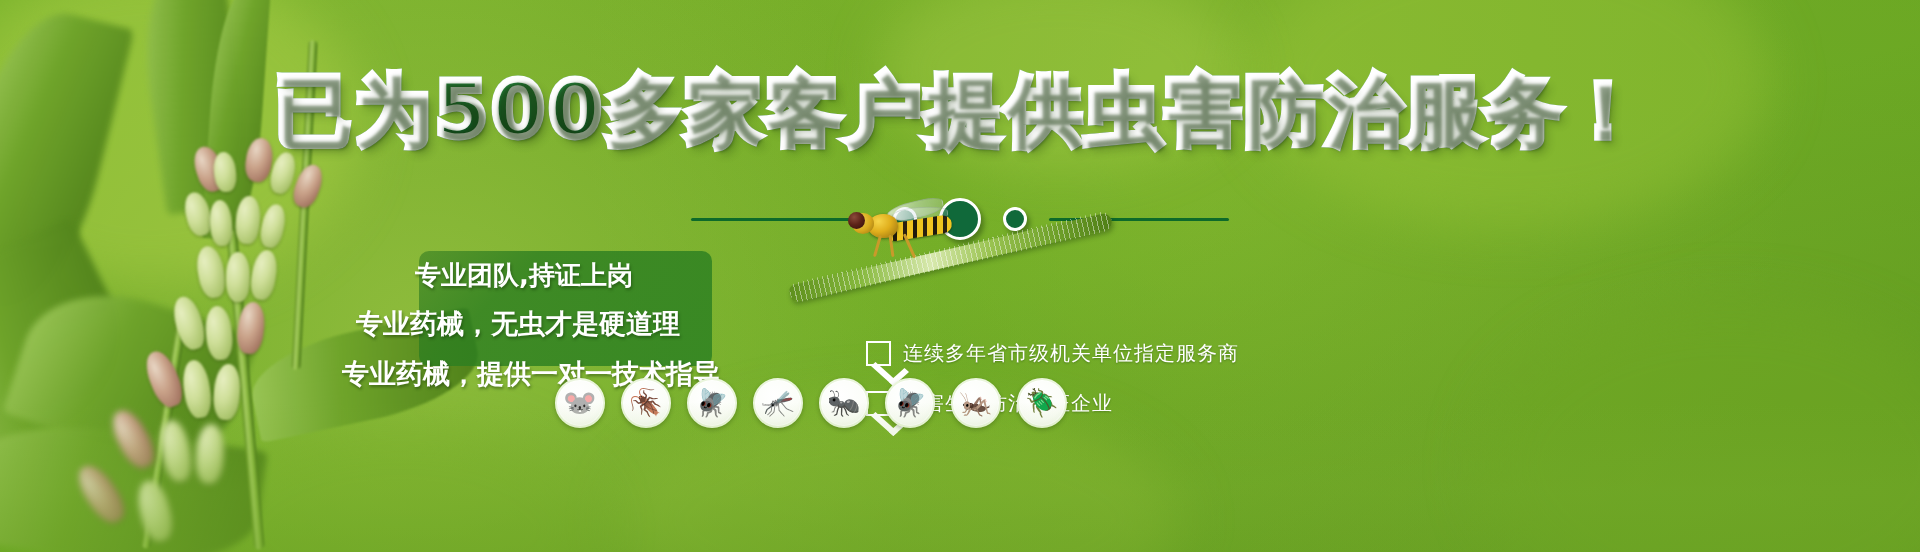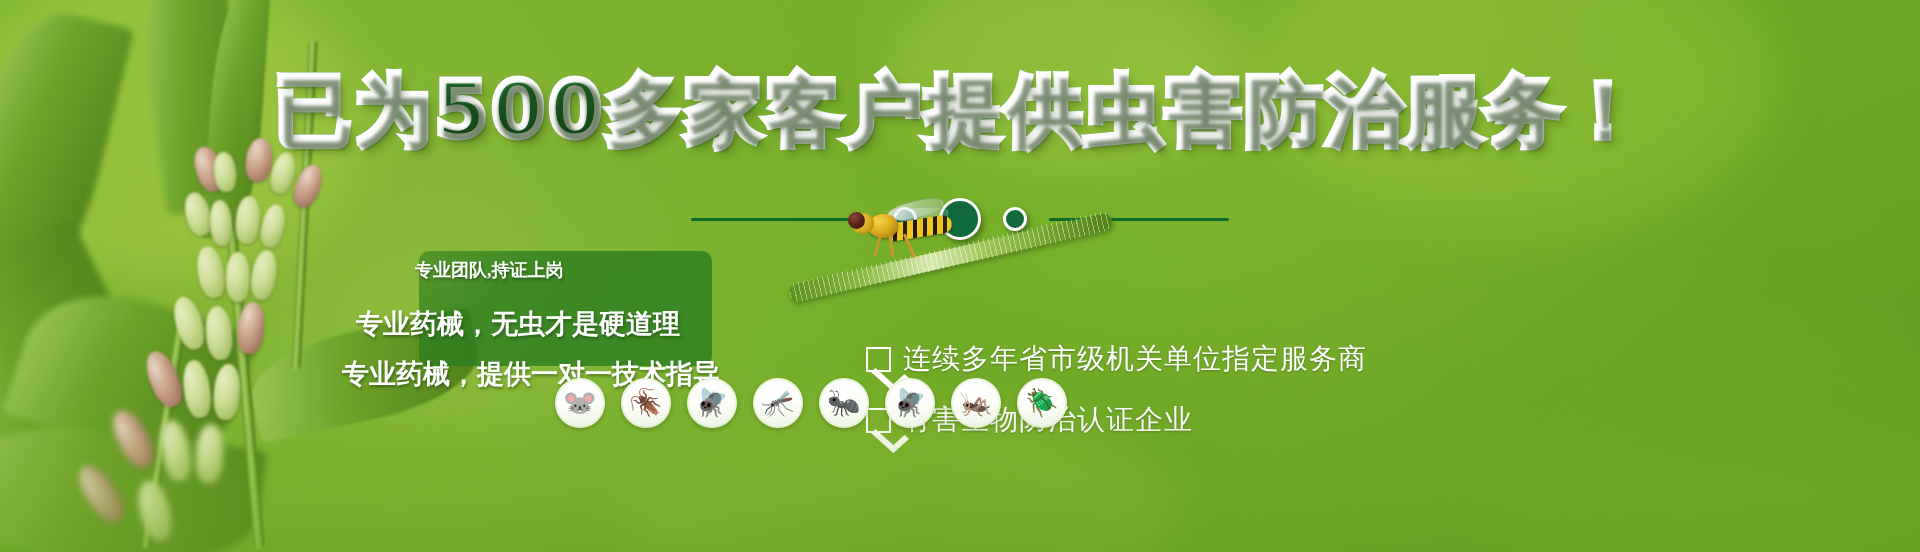--- a/index.html
+++ b/index.html
@@ -109,21 +109,21 @@
   .slogan-text {
     position:absolute;
     left:340px; top:258px;
     width:420px;
     color:#ffffff;
     font-weight:700;
     font-family:"DejaVu Sans","Liberation Sans", sans-serif;
     text-shadow:1px 2px 3px rgba(15,45,5,.45);
     white-space:nowrap;
   }
-  .sl-1 { position:absolute; left:75px; top:0;  font-size:18px; letter-spacing:0px;font-family:Liberation Serif, serif; }
+  .sl-1 { position:absolute; left:75px; top:0;  font-size:26px; letter-spacing:0px; }
   .sl-2 { position:absolute; left:16px; top:48px; font-size:27px; letter-spacing:0px; }
   .sl-3 { position:absolute; left:2px;  top:98px; font-size:27px; letter-spacing:0px; }
 
   
   .checks { position:absolute; left:866px; top:340px; }
   .check-row { display:flex; align-items:center; gap:12px; margin-bottom:23px; }
   .check-box {
     position:relative;
     width:25px; height:25px;
     border:2.5px solid #ffffff;
@@ -134,21 +134,21 @@
     position:absolute;
     left:3px; top:2px;
     width:24px; height:15px;
     border-right:6px solid #ffffff;
     border-bottom:6px solid #ffffff;
     transform:rotate(42deg) skewX(-6deg);
     transform-origin:left bottom;
   }
   .check-label {
     color:#ffffff;
-    font-size:28px;
+    font-size:20px;
     font-weight:400;
     letter-spacing:1px;
     white-space:nowrap;
     font-family:Liberation Serif, serif;
     text-shadow:0 1px 2px rgba(15,45,5,.35);
   }
 
   
   .stem-wrap { position:absolute; left:790px; top:200px; width:400px; height:170px; }
   .stem {

